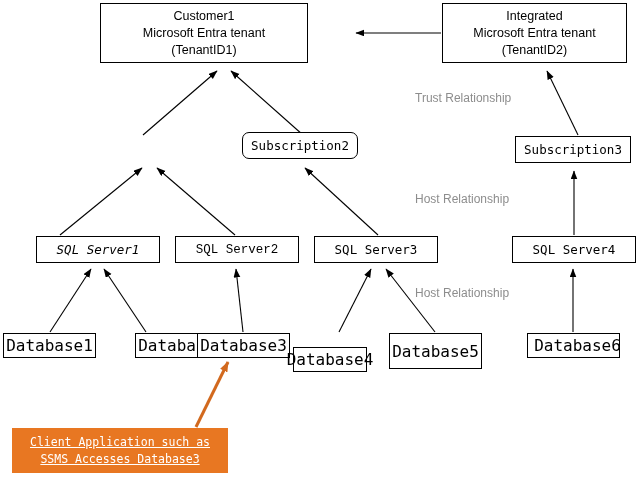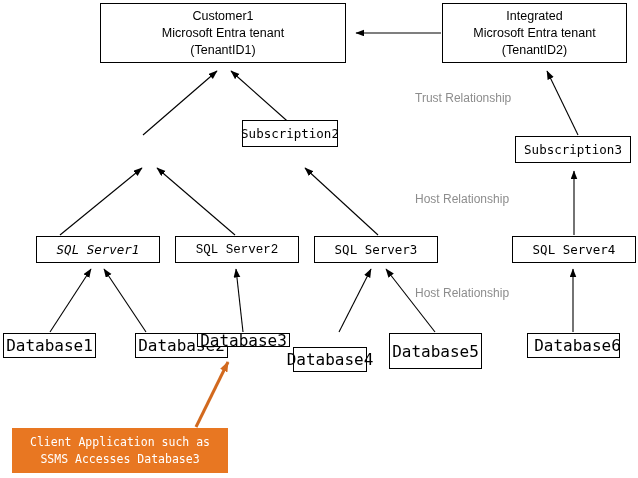--- a/index.html
+++ b/index.html
@@ -69,21 +69,21 @@
     display: flex;
     flex-direction: column;
     align-items: center;
     justify-content: center;
     font-family: "DejaVu Sans Mono", "Liberation Mono", monospace;
     font-size: 11.5px;
     line-height: 17px;
     white-space: nowrap;
     z-index: 4;
   }
-  .callout-line { display: block; text-align: right; }
+  .callout-line { display: block; text-align: right; text-decoration: underline; }
 </style>
 </head>
 <body>
 
 <div id="canvas">
 
   <svg id="edges" viewBox="0 0 638 478" width="638" height="478" xmlns="http://www.w3.org/2000/svg">
     <defs>
       <marker id="arrowBlack" markerWidth="10" markerHeight="10" refX="8.4" refY="3.4" orient="auto" markerUnits="userSpaceOnUse">
         <path d="M0,0 L9,3.4 L0,6.8 z" fill="#000000"></path>
@@ -117,43 +117,43 @@
 
     <line x1="339" y1="332" x2="371" y2="269" stroke="#000000" stroke-width="1.1" marker-end="url(#arrowBlack)"></line>
 
     <line x1="435" y1="332" x2="386" y2="269" stroke="#000000" stroke-width="1.1" marker-end="url(#arrowBlack)"></line>
 
     <line x1="573" y1="332" x2="573" y2="269" stroke="#000000" stroke-width="1.1" marker-end="url(#arrowBlack)"></line>
 
     <line x1="196" y1="427" x2="228" y2="362" stroke="#D2691E" stroke-width="3" marker-end="url(#arrowOrange)"></line>
   </svg>
 
-  <div class="node node-sans" style="left:100px; top:3px; width:246px; height:60px;">
+  <div class="node node-sans" style="left:100px; top:3px; width:208px; height:60px;">
     <span class="tenant-line">Customer1</span>
     <span class="tenant-line">Microsoft Entra tenant</span>
     <span class="tenant-line">(TenantID1)</span>
   </div>
 
   <div class="node node-sans" style="left:442px; top:3px; width:185px; height:60px;">
     <span class="tenant-line">Integrated</span>
     <span class="tenant-line">Microsoft Entra tenant</span>
     <span class="tenant-line">(TenantID2)</span>
   </div>
 
-  <div class="node node-mono" style="left:242px; top:120px; width:96px; height:27px;">Subscription2</div>
+  <div class="node node-mono" style="left:242px; top:132px; width:116px; height:27px;border-radius:7px;">Subscription2</div>
   <div class="node node-mono" style="left:515px; top:136px; width:116px; height:27px;">Subscription3</div>
 
   <div class="node node-mono" style="left:36px; top:236px; width:124px; height:27px;font-style:italic;">SQL Server1</div>
   <div class="node node-mono" style="left:175px; top:236px; width:124px; height:27px;font-family:Liberation Mono, monospace;">SQL Server2</div>
   <div class="node node-mono" style="left:314px; top:236px; width:124px; height:27px;">SQL Server3</div>
   <div class="node node-mono" style="left:512px; top:236px; width:124px; height:27px;">SQL Server4</div>
 
   <div class="node node-mono-sm" style="left:3px; top:333px; width:93px; height:25px;">Database1</div>
   <div class="node node-mono-sm" style="left:100px; top:333px; width:93px; height:25px;margin-left:35px;">Database2</div>
-  <div class="node node-mono-sm" style="left:197px; top:333px; width:93px; height:14px;">Database3</div>
+  <div class="node node-mono-sm" style="left:197px; top:333px; width:93px; height:25px;">Database3</div>
   <div class="node node-mono-sm" style="left:293px; top:347px; width:74px; height:25px;">Database4</div>
   <div class="node node-mono-sm" style="left:389px; top:333px; width:93px; height:36px;">Database5</div>
   <div class="node node-mono-sm" style="left:527px; top:333px; width:93px; height:25px;padding-left:8px;">Database6</div>
 
   <div class="edge-label" style="left:415px; top:91px;">Trust Relationship</div>
   <div class="edge-label" style="left:415px; top:192px;">Host Relationship</div>
   <div class="edge-label" style="left:415px; top:286px;">Host Relationship</div>
 
   <div class="callout" style="left:12px; top:428px; width:216px; height:45px;">
     <span class="callout-line">Client  Application  such as</span>

